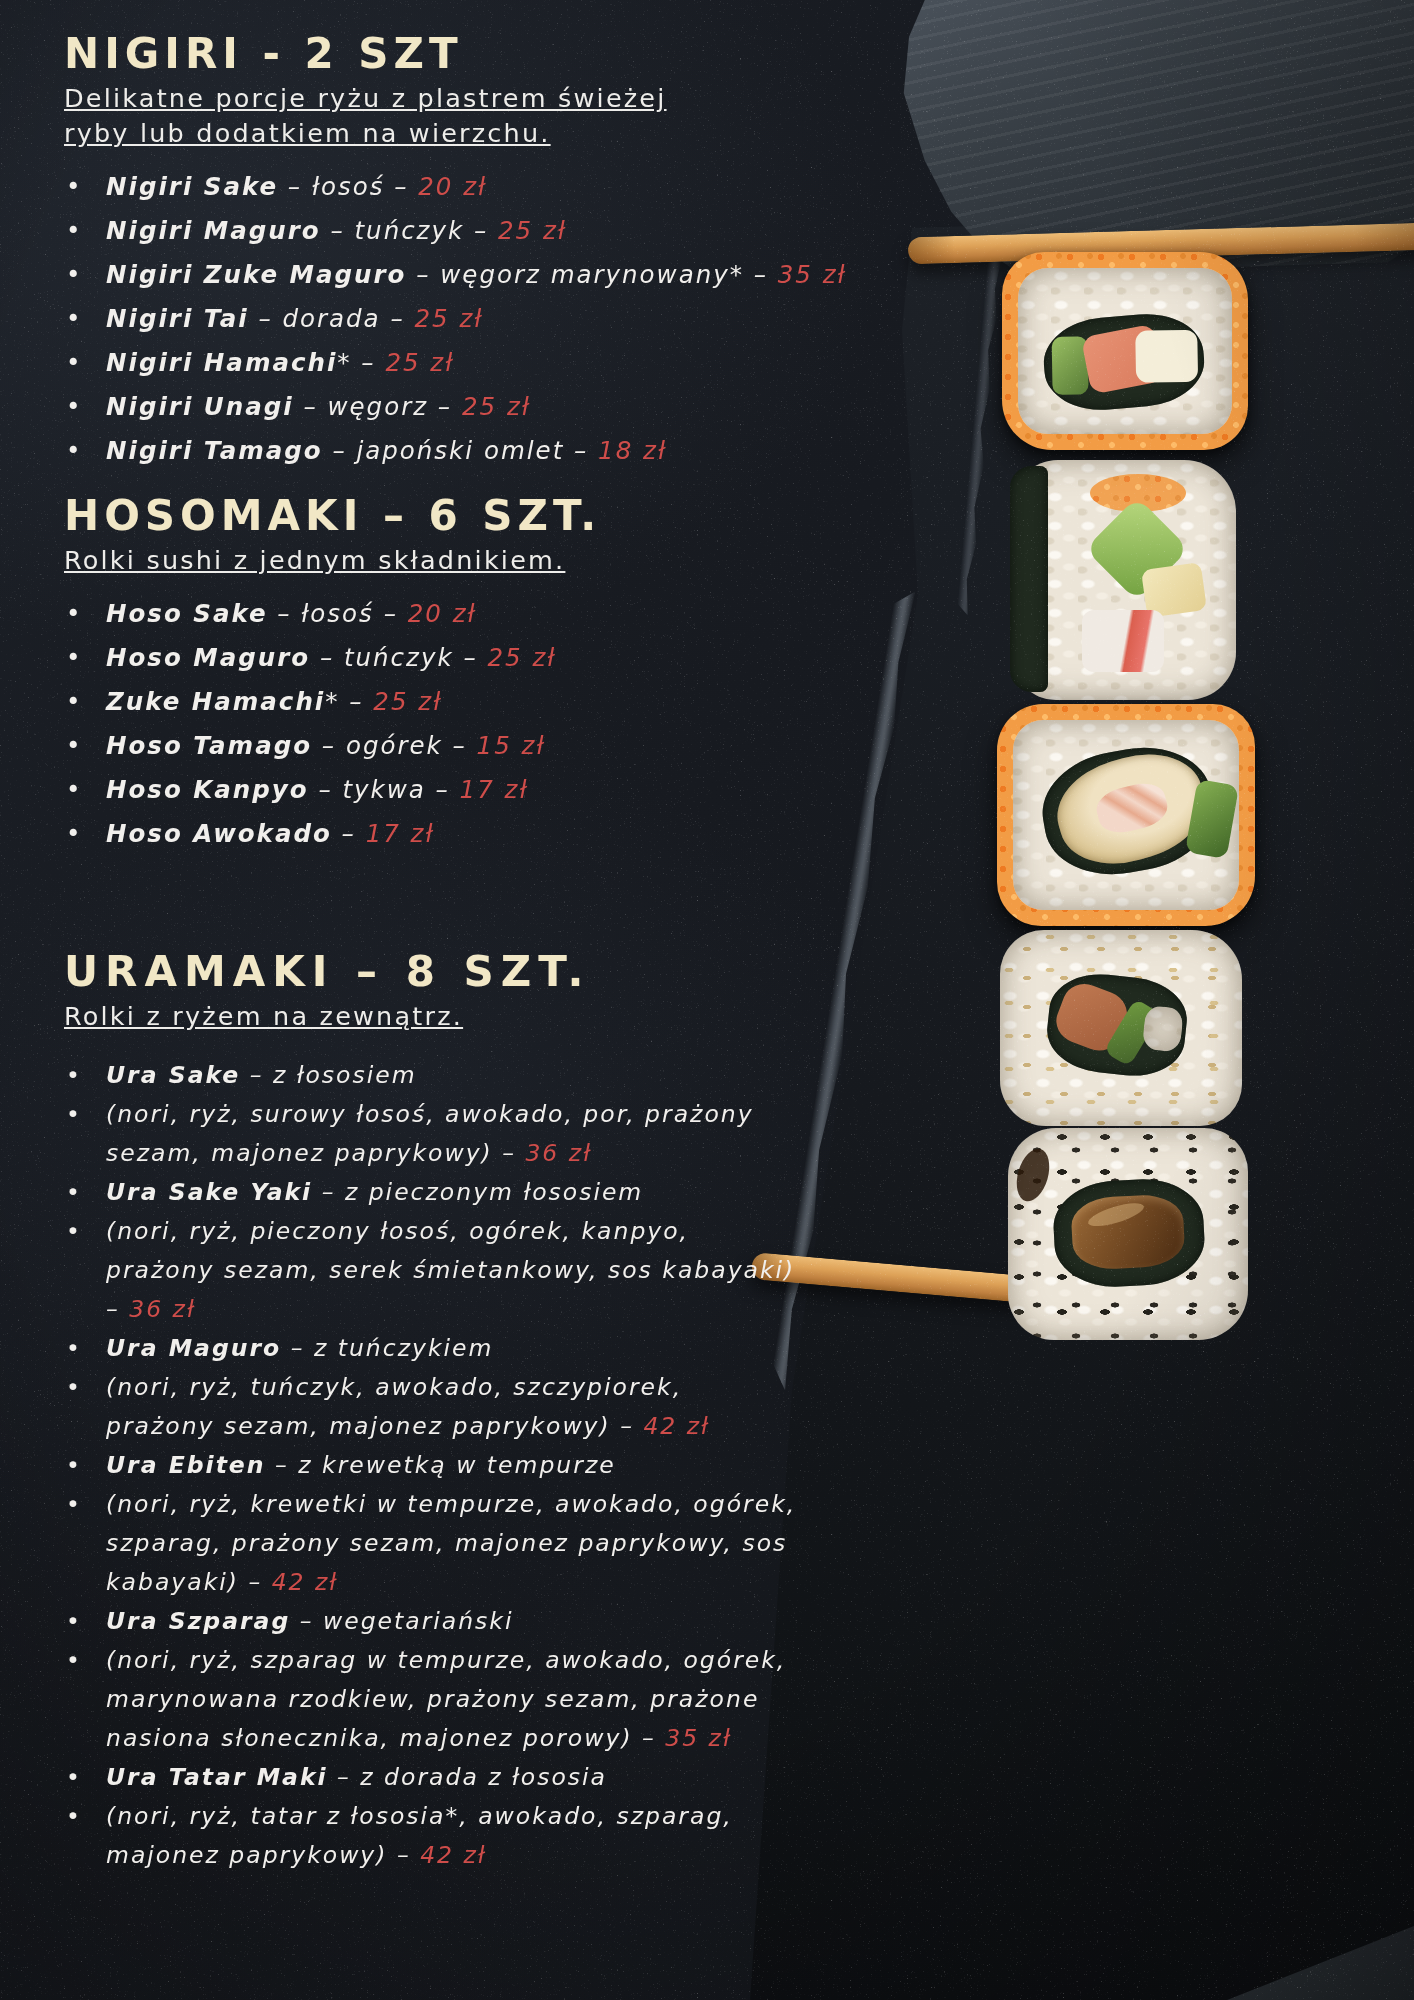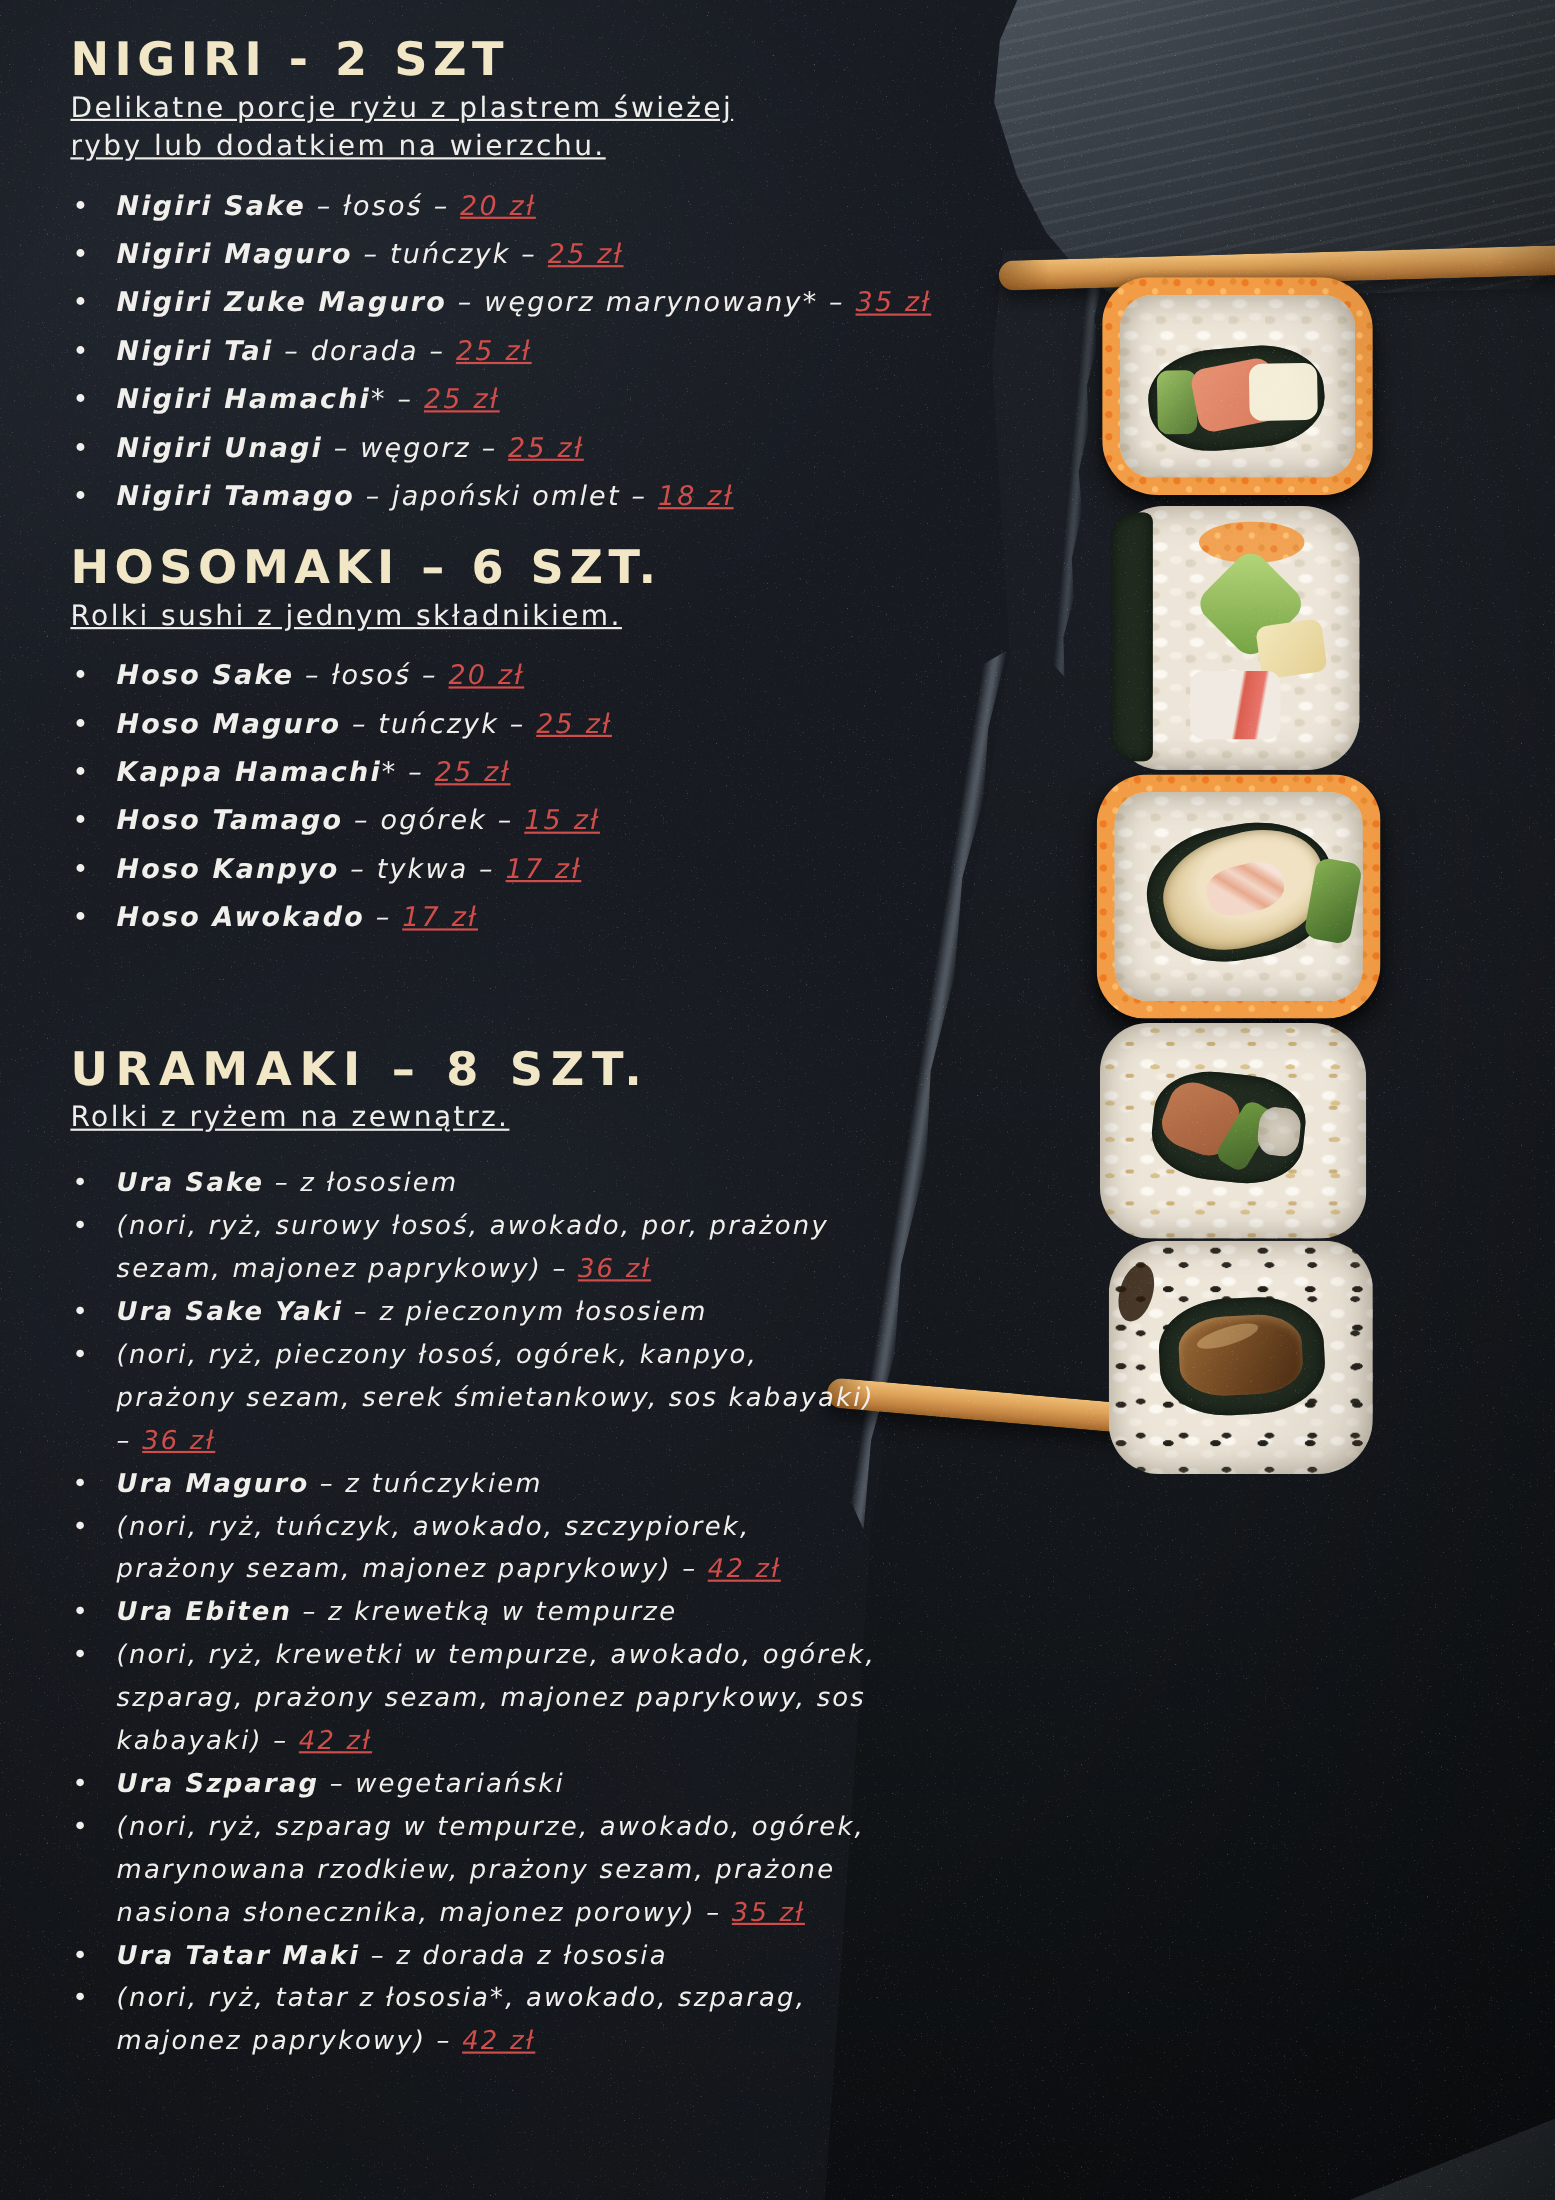--- a/index.html
+++ b/index.html
@@ -104,21 +104,21 @@
   .s3 h2{letter-spacing:7px;}
   .sub{margin:4px 0 14px;font-size:25.5px;line-height:1.38;letter-spacing:2.2px;color:#eeedea;white-space:pre-line;text-decoration:underline;}
   .s3 .sub{margin-bottom:22px;}
   ul{list-style:none;margin:0;padding:0;}
   .mi{position:relative;padding-left:42px;font-style:italic;font-size:24.5px;line-height:44px;letter-spacing:2px;white-space:nowrap;}
   .u-list .mi{font-size:23.5px;line-height:39px;}
   .u-ingr{white-space:normal;}
   .blt{position:absolute;left:2px;font-style:normal;color:#f1efec;}
   .nm{font-weight:700;}
   .st{font-weight:400;}
-  .pr{color:#cf4d4a;text-decoration:underline;}
+  .pr{color:#cf4d4a;}
 </style>
 </head>
 <body>
 
 <div class="page">
 
   <div class="photo">
     <div class="slate-board"></div>
     <div class="slate-slab"></div>
     <div class="slate-edge edge-a"></div>
@@ -198,21 +198,21 @@
         <li class="mi"><span class="blt">•</span><span class="nm">Nigiri Tamago</span><span class="st"></span> <span class="ds">– japoński omlet –</span> <span class="pr">18 zł</span></li>
       </ul>
     </section>
 
     <section class="s2">
       <h2>HOSOMAKI – 6 SZT.</h2>
       <p class="sub">Rolki sushi z jednym składnikiem.</p>
       <ul>
         <li class="mi"><span class="blt">•</span><span class="nm">Hoso Sake</span><span class="st"></span> <span class="ds">– łosoś –</span> <span class="pr">20 zł</span></li>
         <li class="mi"><span class="blt">•</span><span class="nm">Hoso Maguro</span><span class="st"></span> <span class="ds">– tuńczyk –</span> <span class="pr">25 zł</span></li>
-        <li class="mi"><span class="blt">•</span><span class="nm">Kappa Hamachi</span><span class="st">*</span> <span class="ds">–</span> <span class="pr">25 zł</span></li>
+        <li class="mi"><span class="blt">•</span><span class="nm">Zuke Hamachi</span><span class="st">*</span> <span class="ds">–</span> <span class="pr">25 zł</span></li>
         <li class="mi"><span class="blt">•</span><span class="nm">Hoso Tamago</span><span class="st"></span> <span class="ds">– ogórek –</span> <span class="pr">15 zł</span></li>
         <li class="mi"><span class="blt">•</span><span class="nm">Hoso Kanpyo</span><span class="st"></span> <span class="ds">– tykwa –</span> <span class="pr">17 zł</span></li>
         <li class="mi"><span class="blt">•</span><span class="nm">Hoso Awokado</span><span class="st"></span> <span class="ds">–</span> <span class="pr">17 zł</span></li>
       </ul>
     </section>
 
     <section class="s3">
       <h2>URAMAKI – 8 SZT.</h2>
       <p class="sub">Rolki z ryżem na zewnątrz.</p>
       <ul class="u-list">

